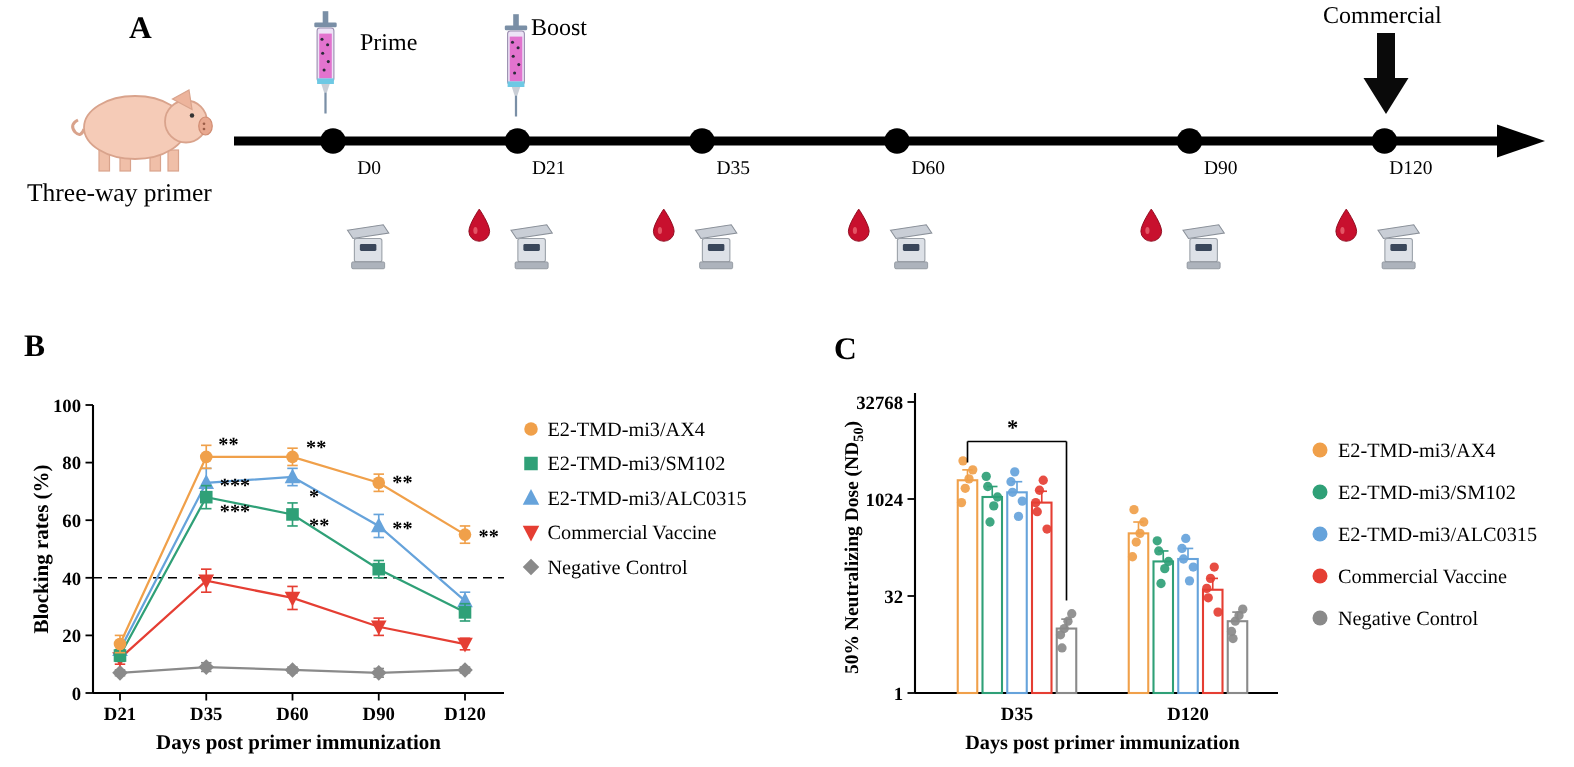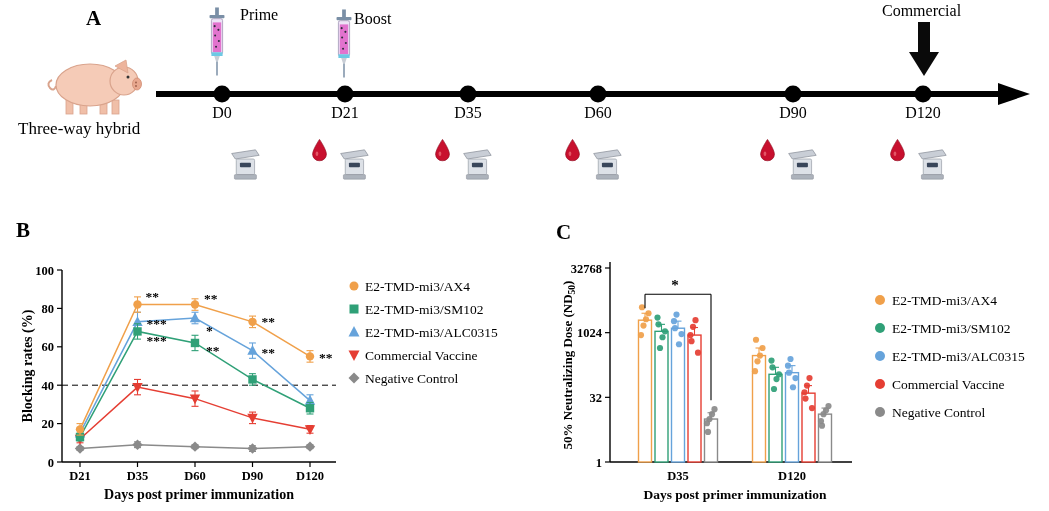--- a/index.html
+++ b/index.html
@@ -1,20 +1,20 @@
 <!DOCTYPE html>
 <html><head>
 <meta charset="utf-8">
 <style>
   html,body{margin:0;padding:0;background:#ffffff;}
   .figure{position:relative;width:1049px;height:511px;background:#fff;
           font-family:"Liberation Serif",serif;color:#000;overflow:hidden;}
   .abs{position:absolute;}
   .panel-letter{font-weight:bold;font-size:21px;font-family:"Liberation Serif",serif;}
-  .tl-label{font-size:16px;text-align:center;width:64px;margin-left:-32px;}
+  .tl-label{font-size:13px;text-align:right;width:64px;margin-left:-32px;}
   .small-label{font-size:16px;}
   .animal-label{font-size:17px;}
   svg text{font-family:"Liberation Serif",serif;}
 </style>
 </head>
 <body>
 
 <svg width="0" height="0" style="position:absolute" aria-hidden="true">
   <defs>
     <symbol id="sym-drop" viewBox="0 0 16 22">
@@ -55,26 +55,26 @@
     <rect x="56" y="53" width="7" height="11" fill="#F0BFA8" stroke="#D9A38C" stroke-width="0.8"></rect>
     <rect x="68" y="50" width="7" height="14" fill="#F0BFA8" stroke="#D9A38C" stroke-width="0.8"></rect>
     <ellipse cx="46" cy="35" rx="34" ry="21" fill="#F5CBB7" stroke="#D9A38C" stroke-width="1.2"></ellipse>
     <circle cx="80" cy="31" r="14" fill="#F5CBB7" stroke="#D9A38C" stroke-width="1.2"></circle>
     <polygon points="71,16 82,10 84,23" fill="#EDB49C" stroke="#D9A38C" stroke-width="0.8"></polygon>
     <ellipse cx="93" cy="34" rx="4.5" ry="6" fill="#E8A88F" stroke="#D08C72" stroke-width="0.8"></ellipse>
     <circle cx="92" cy="32.5" r="0.9" fill="#9A5C46"></circle>
     <circle cx="92" cy="36" r="0.9" fill="#9A5C46"></circle>
     <circle cx="84" cy="27" r="1.5" fill="#333"></circle>
   </svg>
-  <div class="abs animal-label" style="left:18px;top:119px">Three-way hybrid</div>
+  <div class="abs animal-label" style="left:18px;top:119px">Three-way primer</div>
 
   <svg class="abs" style="left:203px;top:6px" width="28" height="72" viewBox="0 0 30 76">
       <use href="#sym-syringe"></use>
     </svg>
-  <div class="abs small-label" style="left:240px;top:6px">Prime</div>
+  <div class="abs small-label" style="left:240px;top:20px">Prime</div>
 
   <svg class="abs" style="left:330px;top:8px" width="28" height="72" viewBox="0 0 30 76">
       <use href="#sym-syringe"></use>
     </svg>
   <div class="abs small-label" style="left:354px;top:10px">Boost</div>
 
   <div class="abs small-label" style="left:882px;top:2px">Commercial</div>
   <svg class="abs" style="left:907px;top:22px" width="34" height="56" viewBox="0 0 34 56">
     <polygon points="11,0 23,0 23,30 32,30 17,54 2,30 11,30" fill="#0A0A0A"></polygon>
   </svg>

